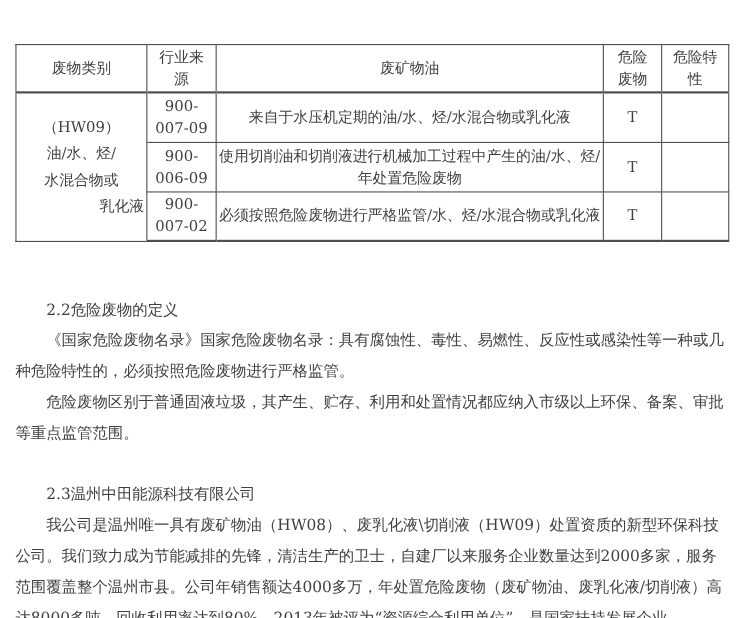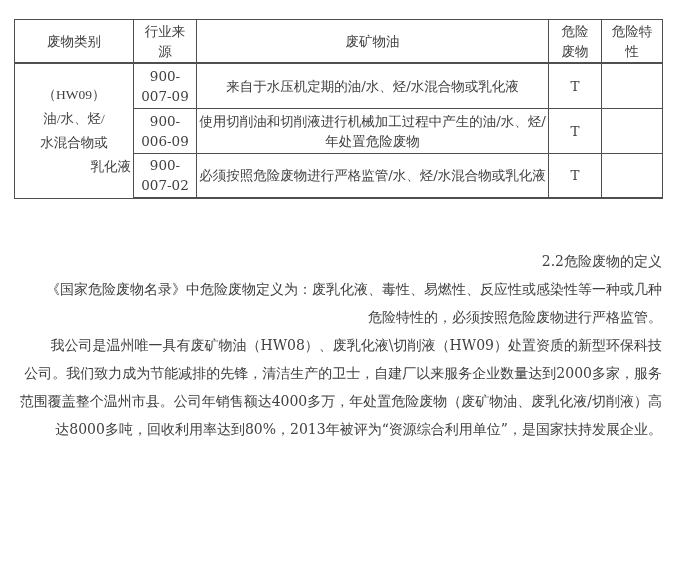--- a/index.html
+++ b/index.html
@@ -6,38 +6,38 @@
   body{
     width:676px;height:562px;background:#ffffff;
     font-family:"DejaVu Serif","Liberation Serif",serif;
     color:#3f3f3f;overflow:hidden;
   }
   .page{padding:0 14px;}
 
   
   table{
     border-collapse:collapse;table-layout:fixed;
-    width:648px;margin-top:19px;
+    width:648px;margin-top:40px;
   }
   th,td{
     border:1px solid #4f4f4f;
     font-weight:normal;font-size:13.5px;line-height:20px;
     text-align:center;vertical-align:middle;
     padding:1px 2px;color:#3f3f3f;
   }
   thead th{height:40px;border-bottom:2px solid #4f4f4f;}
   tbody tr{height:45px;}
   tbody tr:last-child td{border-bottom:2px solid #4f4f4f;}
   .pre{white-space:pre-line;}
-  .cat-line{text-align:center;line-height:24px;font-family:Liberation Serif, serif;}
+  .cat-line{text-align:center;line-height:24px;}
   .cat-line.last{text-align:right;padding-left:1px;}
 
   
   .textblock{margin-top:48px;font-size:14px;line-height:28px;}
-  .textblock p,.heading{margin:0;text-indent:2em;text-align:right;}
+  .textblock p,.heading{margin:0;text-indent:2em;}
   .gap{margin-top:28px;}
 </style>
 </head>
 <body>
 
 <div class="page">
 
   <table>
     <colgroup>
       <col style="width:119px">
@@ -81,17 +81,19 @@
         <td>900-007-02</td>
         <td>必须按照危险废物进行严格监管/水、烃/水混合物或乳化液</td>
         <td>T</td>
         <td></td>
       </tr>
     </tbody>
   </table>
 
   <div class="textblock">
     <div class="heading">2.2危险废物的定义</div>
-    <p>《国家危险废物名录》中危险废物定义为：废乳化液、毒性、易燃性、反应性或感染性等一种或几种危险特性的，必须按照危险废物进行严格监管。</p>
+    <p>《国家危险废物名录》国家危险废物名录：具有腐蚀性、毒性、易燃性、反应性或感染性等一种或几种危险特性的，必须按照危险废物进行严格监管。</p>
+    <p>危险废物区别于普通固液垃圾，其产生、贮存、利用和处置情况都应纳入市级以上环保、备案、审批等重点监管范围。</p>
+    <div class="heading gap">2.3温州中田能源科技有限公司</div>
     <p>我公司是温州唯一具有废矿物油（HW08）、废乳化液\切削液（HW09）处置资质的新型环保科技公司。我们致力成为节能减排的先锋，清洁生产的卫士，自建厂以来服务企业数量达到2000多家，服务范围覆盖整个温州市县。公司年销售额达4000多万，年处置危险废物（废矿物油、废乳化液/切削液）高达8000多吨，回收利用率达到80%，2013年被评为“资源综合利用单位”，是国家扶持发展企业。</p>
   </div>
 
 </div>
 
 </body></html>

